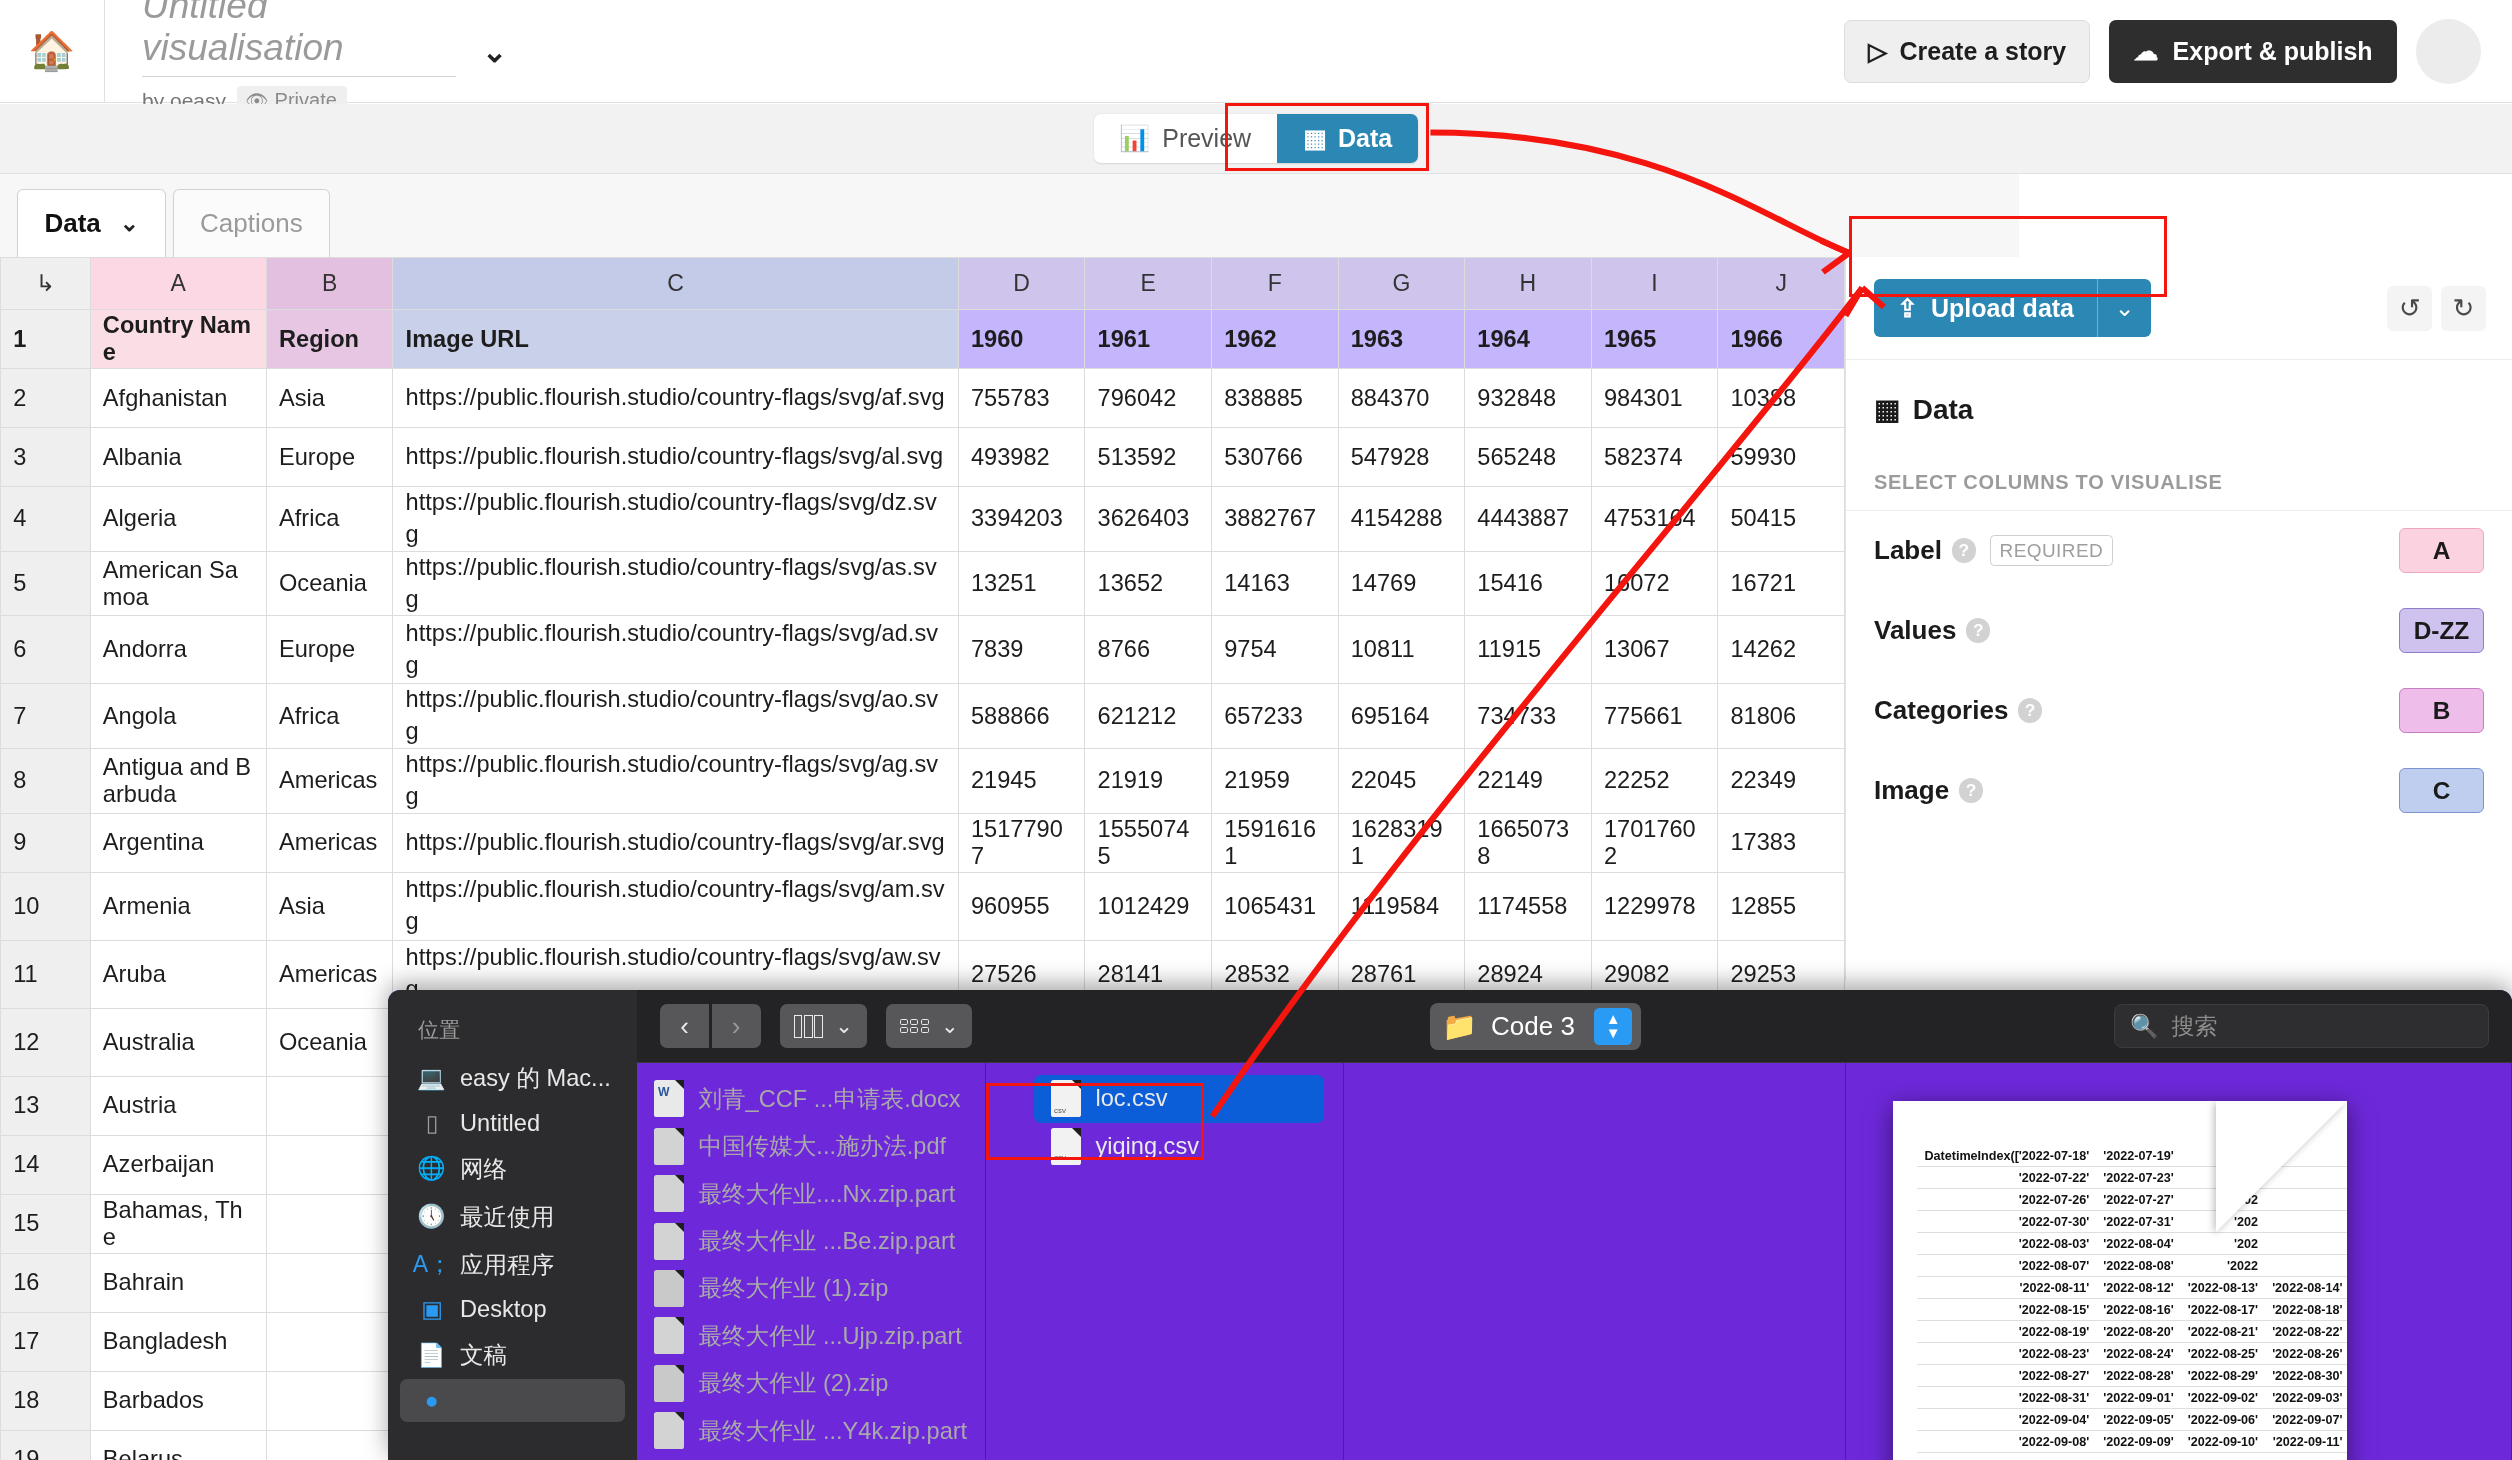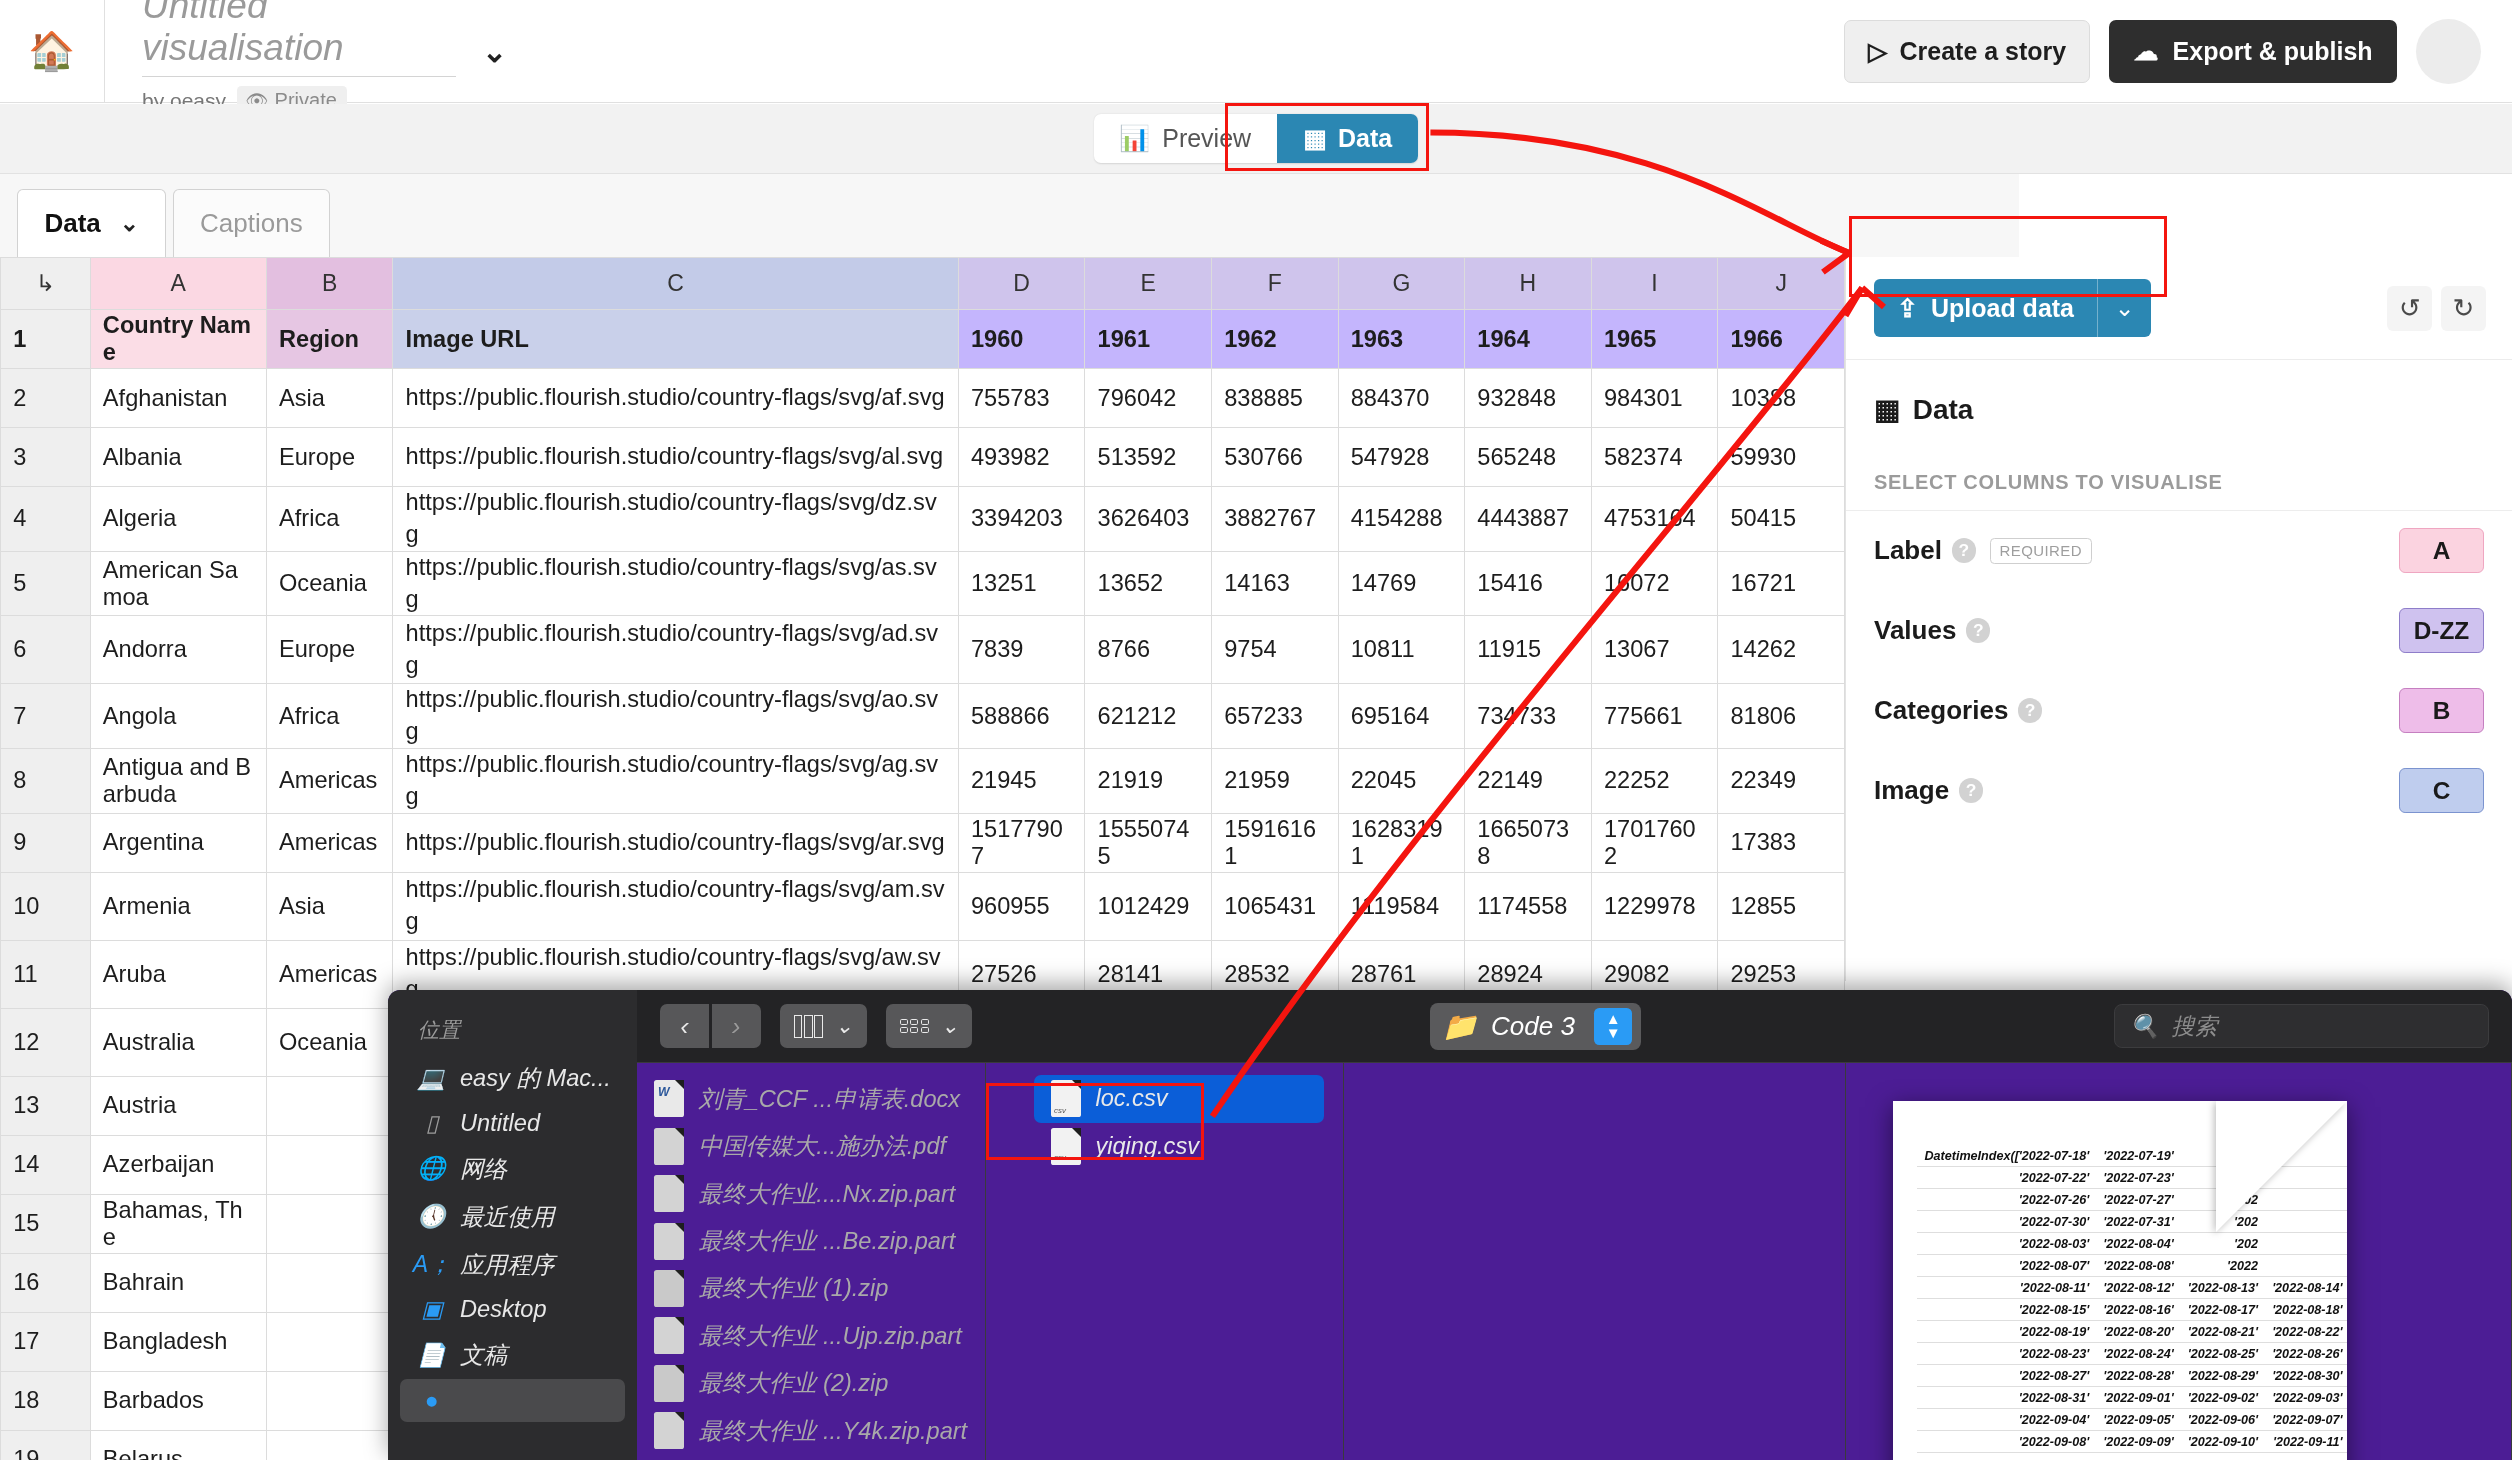--- a/index.html
+++ b/index.html
@@ -164,39 +164,38 @@
     display:flex; align-items:center; padding:0 28px; height:80px;
   }
   .field-label { font-size:26px; font-weight:bold; color:#1b1b1b; }
   .q-mark {
     display:inline-flex; align-items:center; justify-content:center;
     width:24.4px; height:24.4px; border-radius:50%; background:#d2d2d2; color:#fff;
     font-size:17.4px; margin-left:9.6px; font-weight:bold; cursor:pointer;
   }
   .req-pill {
     margin-left:14px; border:0.9px solid #cfcfcf; border-radius:4.4px; color:#9e9e9e;
-    font-size:15px; padding:3.5px 8.7px; letter-spacing:0.4px;
+    font-size:19px; padding:3.5px 8.7px; letter-spacing:0.4px;
   }
   .col-chip {
     margin-left:auto; min-width:85px; height:45px; border-radius:6.1px;
     display:flex; align-items:center; justify-content:center;
     font-size:24.4px; font-weight:bold; color:#1a1a1a; cursor:pointer;
   }
   .chip-a { background:#fbd3e0; border:0.9px solid #efa6c1; }
   .chip-dzz { background:#cfc2ef; border:0.9px solid #8e7dc9; }
   .chip-b { background:#eebde9; border:0.9px solid #c57fc0; }
   .chip-c { background:#bfcdee; border:0.9px solid #7b93cf; }
 
   
   .finder {
     position:absolute; left:388px; top:990px; width:2124px; height:470px;
-    background:#4c1d95; border-radius:12.2px 12.2px 0 0; overflow:hidden;
+    background:#6d28d9; border-radius:12.2px 12.2px 0 0; overflow:hidden;
     box-shadow:0 -5.2px 23px rgba(0,0,0,.35);
     display:flex;
-    font-style:italic;
   }
   .finder-side {
     width:249px; background:#2c2c2e; padding:19px 0 0 0; flex-shrink:0;
   }
   .side-group-title {
     font-size:21px; color:#9b9b9b; padding:7px 0 10.5px 30px; letter-spacing:0.3px;
   }
   .side-item {
     display:flex; align-items:center; gap:14px; padding:7.9px 0 7.9px 30px;
     font-size:23.6px; color:#e8e8e8; cursor:pointer;

